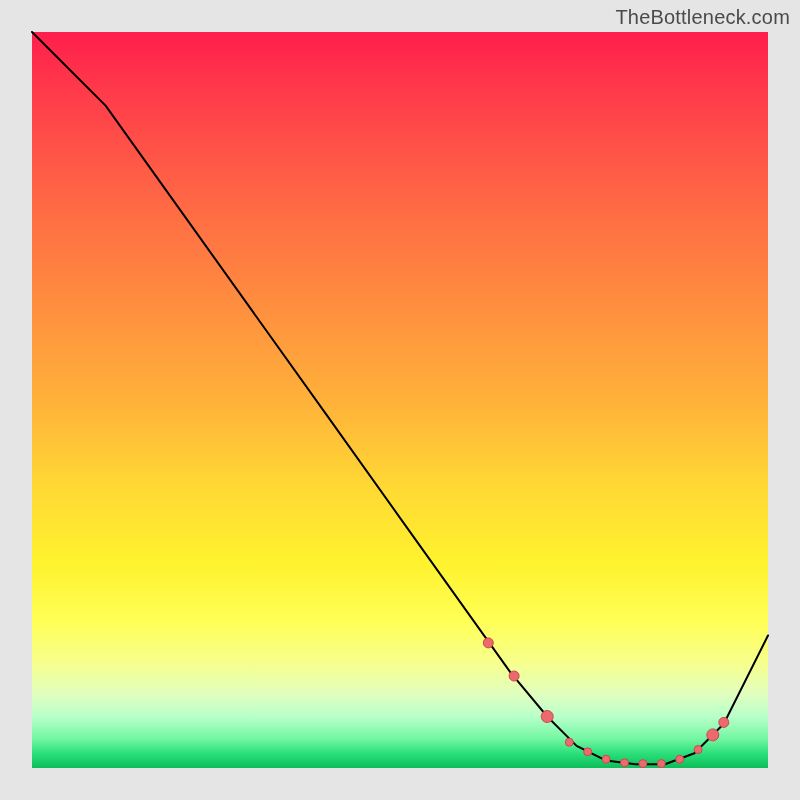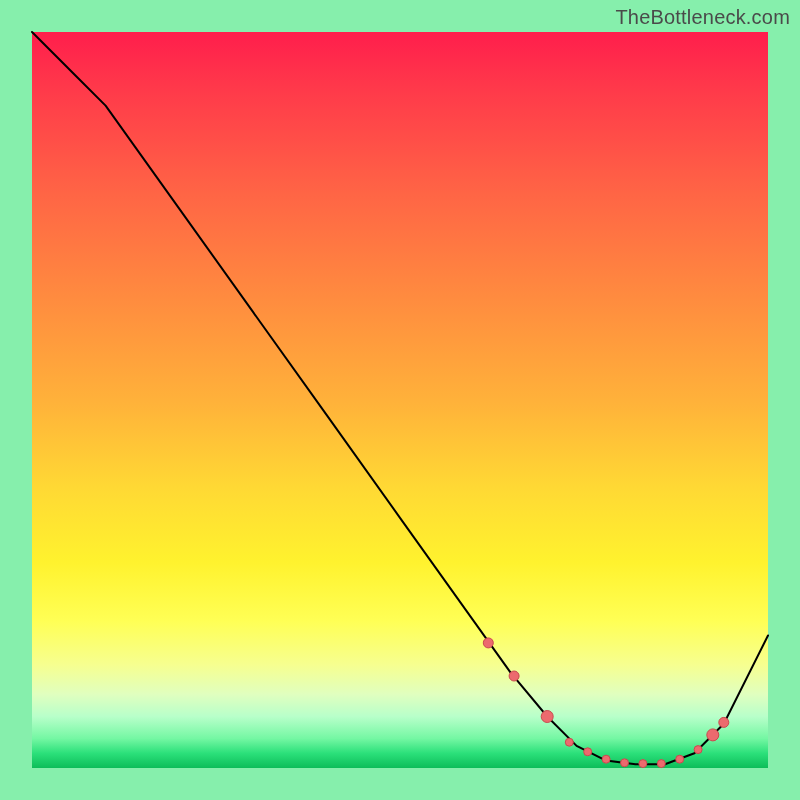--- a/index.html
+++ b/index.html
@@ -1,21 +1,21 @@
 <!DOCTYPE html>
 <html><head>
 <meta charset="utf-8">
 <style>
   * { margin: 0; padding: 0; box-sizing: border-box; }
   html, body { width: 800px; height: 800px; background: #000; overflow: hidden; }
   .frame {
     position: relative;
     width: 800px;
     height: 800px;
-    background: #86efac;
+    background: #e5e5e5;
   }
   .watermark {
     position: absolute;
     top: 6px;
     right: 10px;
     font-family: Arial, Helvetica, sans-serif;
     font-size: 20px;
     color: #4a4a4a;
     font-weight: 500;
     letter-spacing: 0.2px;

